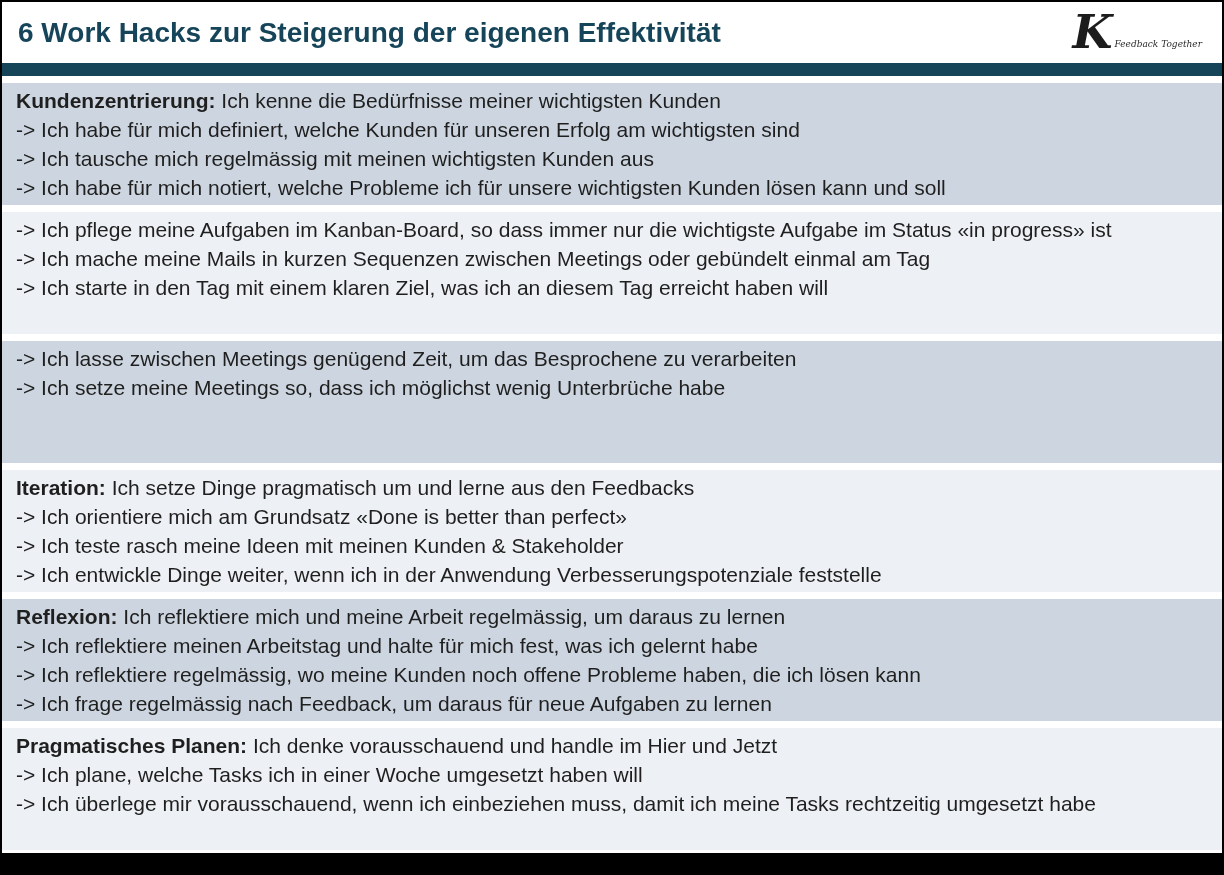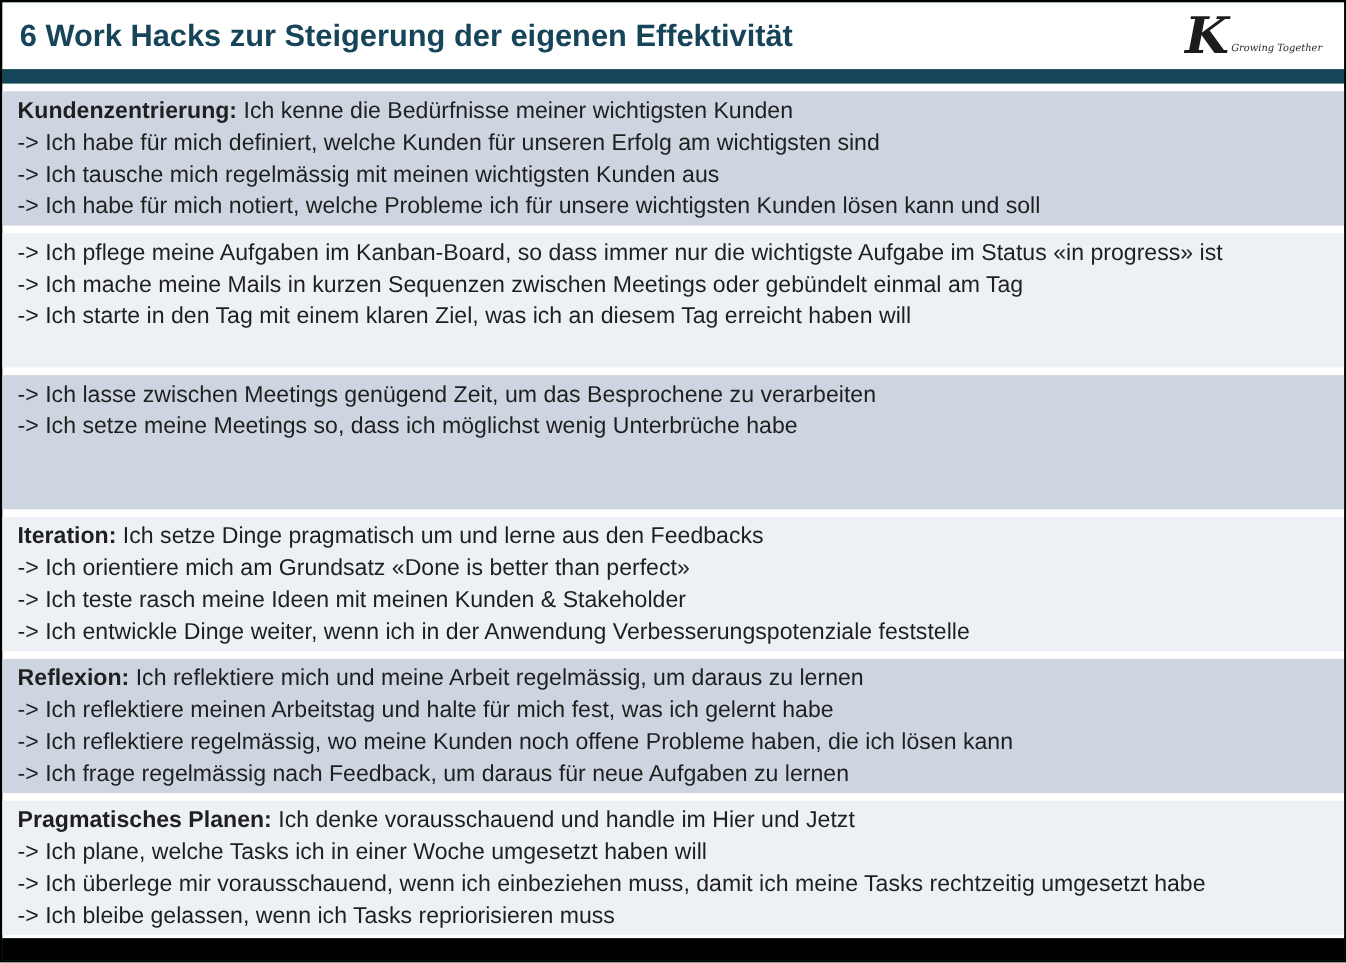--- a/index.html
+++ b/index.html
@@ -1,21 +1,21 @@
 <!DOCTYPE html>
 <html><head>
 <meta charset="utf-8">
 <style>
   html, body { margin: 0; padding: 0; background: #ffffff; }
   .page {
     width: 1224px; height: 875px;
     box-sizing: border-box;
     border: 2px solid #000000;
     display: flex; flex-direction: column;
-    background: #14532d;
+    background: #14b8a6;
     font-family: "Liberation Sans", sans-serif;
     color: #1f1f1f;
     overflow: hidden;
   }
   .header {
     height: 61px; flex: 0 0 auto;
     display: flex; align-items: center; justify-content: space-between;
     padding: 0 14px 0 16px;
     background: #ffffff;
   }
@@ -54,21 +54,21 @@
 </style>
 </head>
 <body>
 
 <div class="page">
 
   <div class="header">
     <h1 class="page-title">6 Work Hacks zur Steigerung der eigenen Effektivität</h1>
     <div class="logo">
       <span class="logo-k">K</span>
-      <span class="logo-tagline">Growing Together</span>
+      <span class="logo-tagline">Feedback Together</span>
     </div>
   </div>
 
   <div class="accent-bar"></div>
 
   <div class="sections">
 
     <div class="section shaded">
       <div class="hack-line"><span class="lead-label">Kundenzentrierung:</span><span> Ich kenne die Bedürfnisse meiner wichtigsten Kunden</span></div>
       <div class="hack-line">-&gt; Ich habe für mich definiert, welche Kunden für unseren Erfolg am wichtigsten sind</div>
@@ -98,20 +98,19 @@
       <div class="hack-line"><span class="lead-label">Reflexion:</span><span> Ich reflektiere mich und meine Arbeit regelmässig, um daraus zu lernen</span></div>
       <div class="hack-line">-&gt; Ich reflektiere meinen Arbeitstag und halte für mich fest, was ich gelernt habe</div>
       <div class="hack-line">-&gt; Ich reflektiere regelmässig, wo meine Kunden noch offene Probleme haben, die ich lösen kann</div>
       <div class="hack-line">-&gt; Ich frage regelmässig nach Feedback, um daraus für neue Aufgaben zu lernen</div>
     </div>
 
     <div class="section light">
       <div class="hack-line"><span class="lead-label">Pragmatisches Planen:</span><span> Ich denke vorausschauend und handle im Hier und Jetzt</span></div>
       <div class="hack-line">-&gt; Ich plane, welche Tasks ich in einer Woche umgesetzt haben will</div>
       <div class="hack-line">-&gt; Ich überlege mir vorausschauend, wenn ich einbeziehen muss, damit ich meine Tasks rechtzeitig umgesetzt habe</div>
-      <div class="hack-line">-&gt; Ich bleibe gelassen, wenn ich Tasks repriorisieren muss</div>
     </div>
 
   </div>
 
   <div class="footer-bar"></div>
 
 </div>
 
 </body></html>

